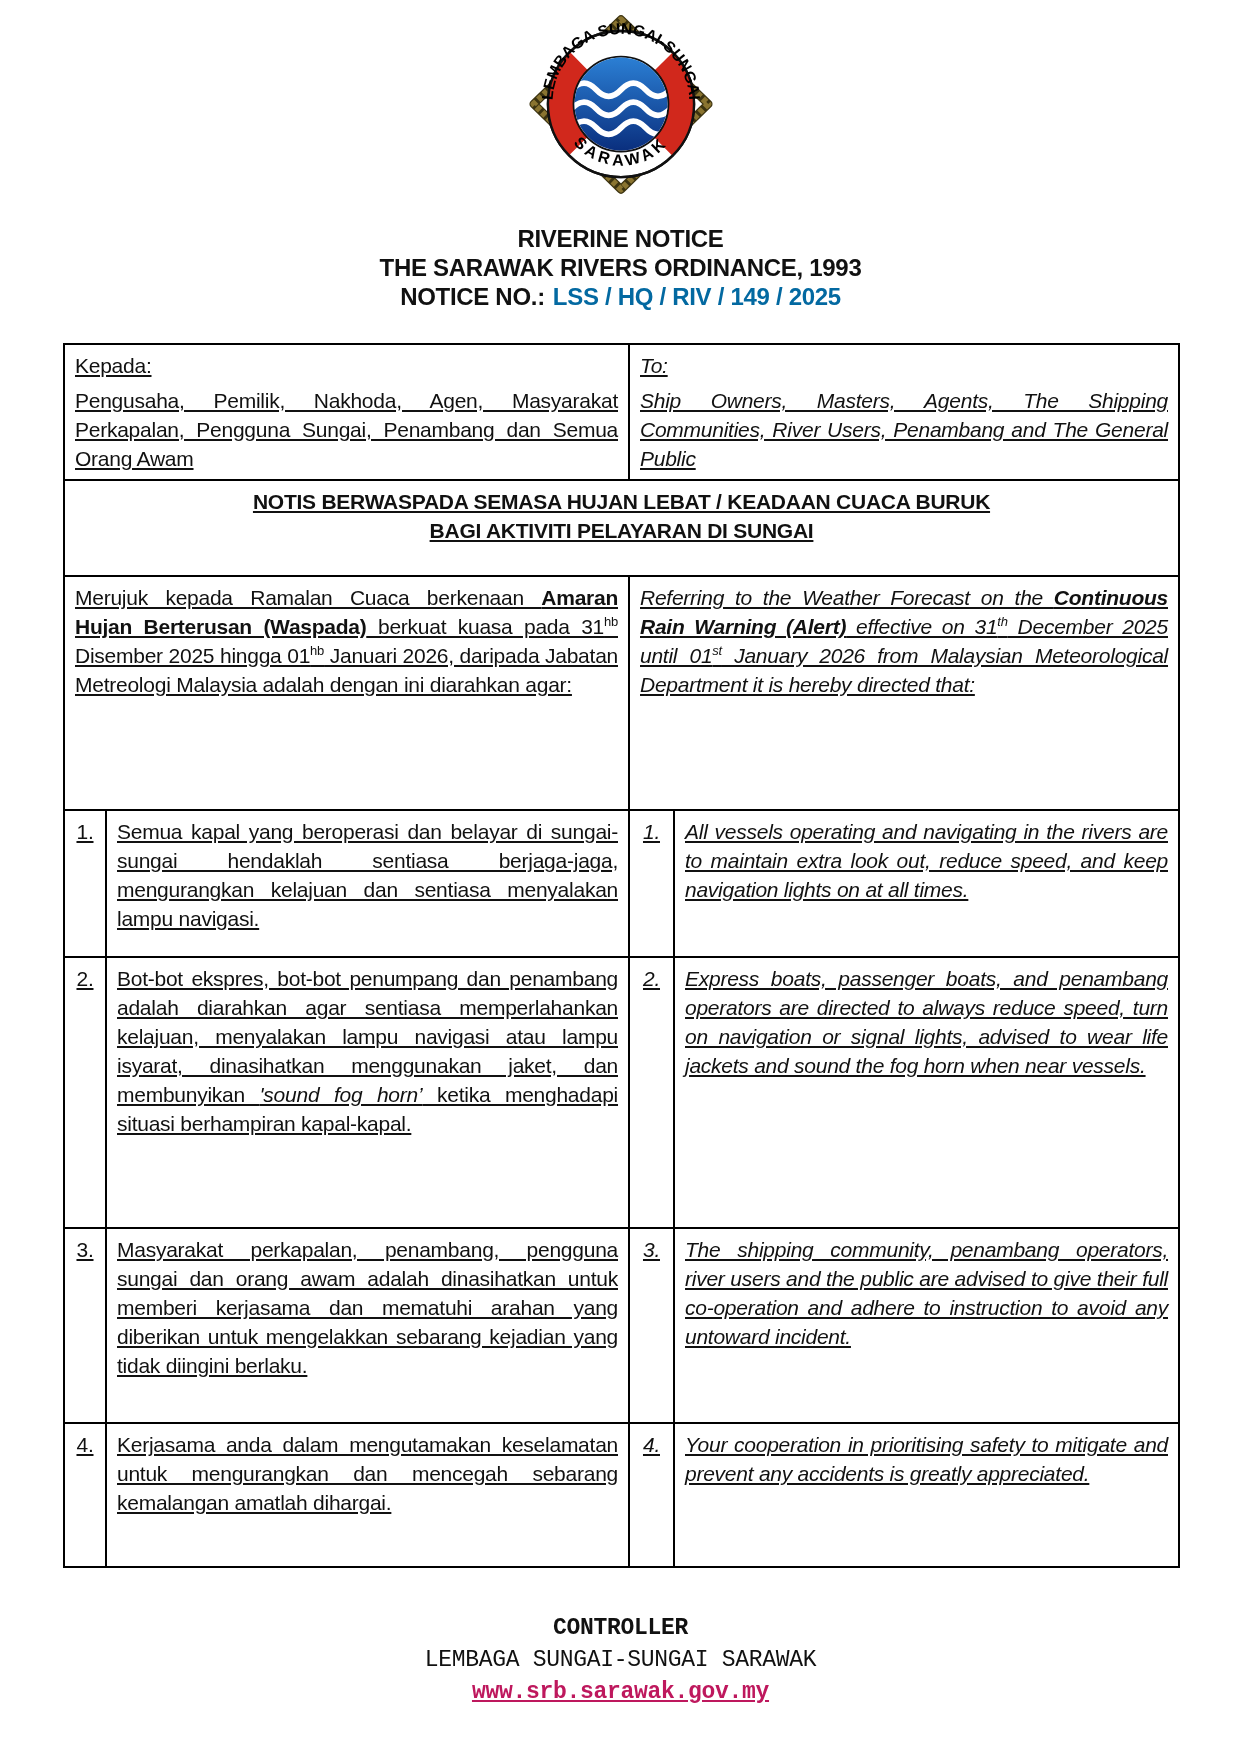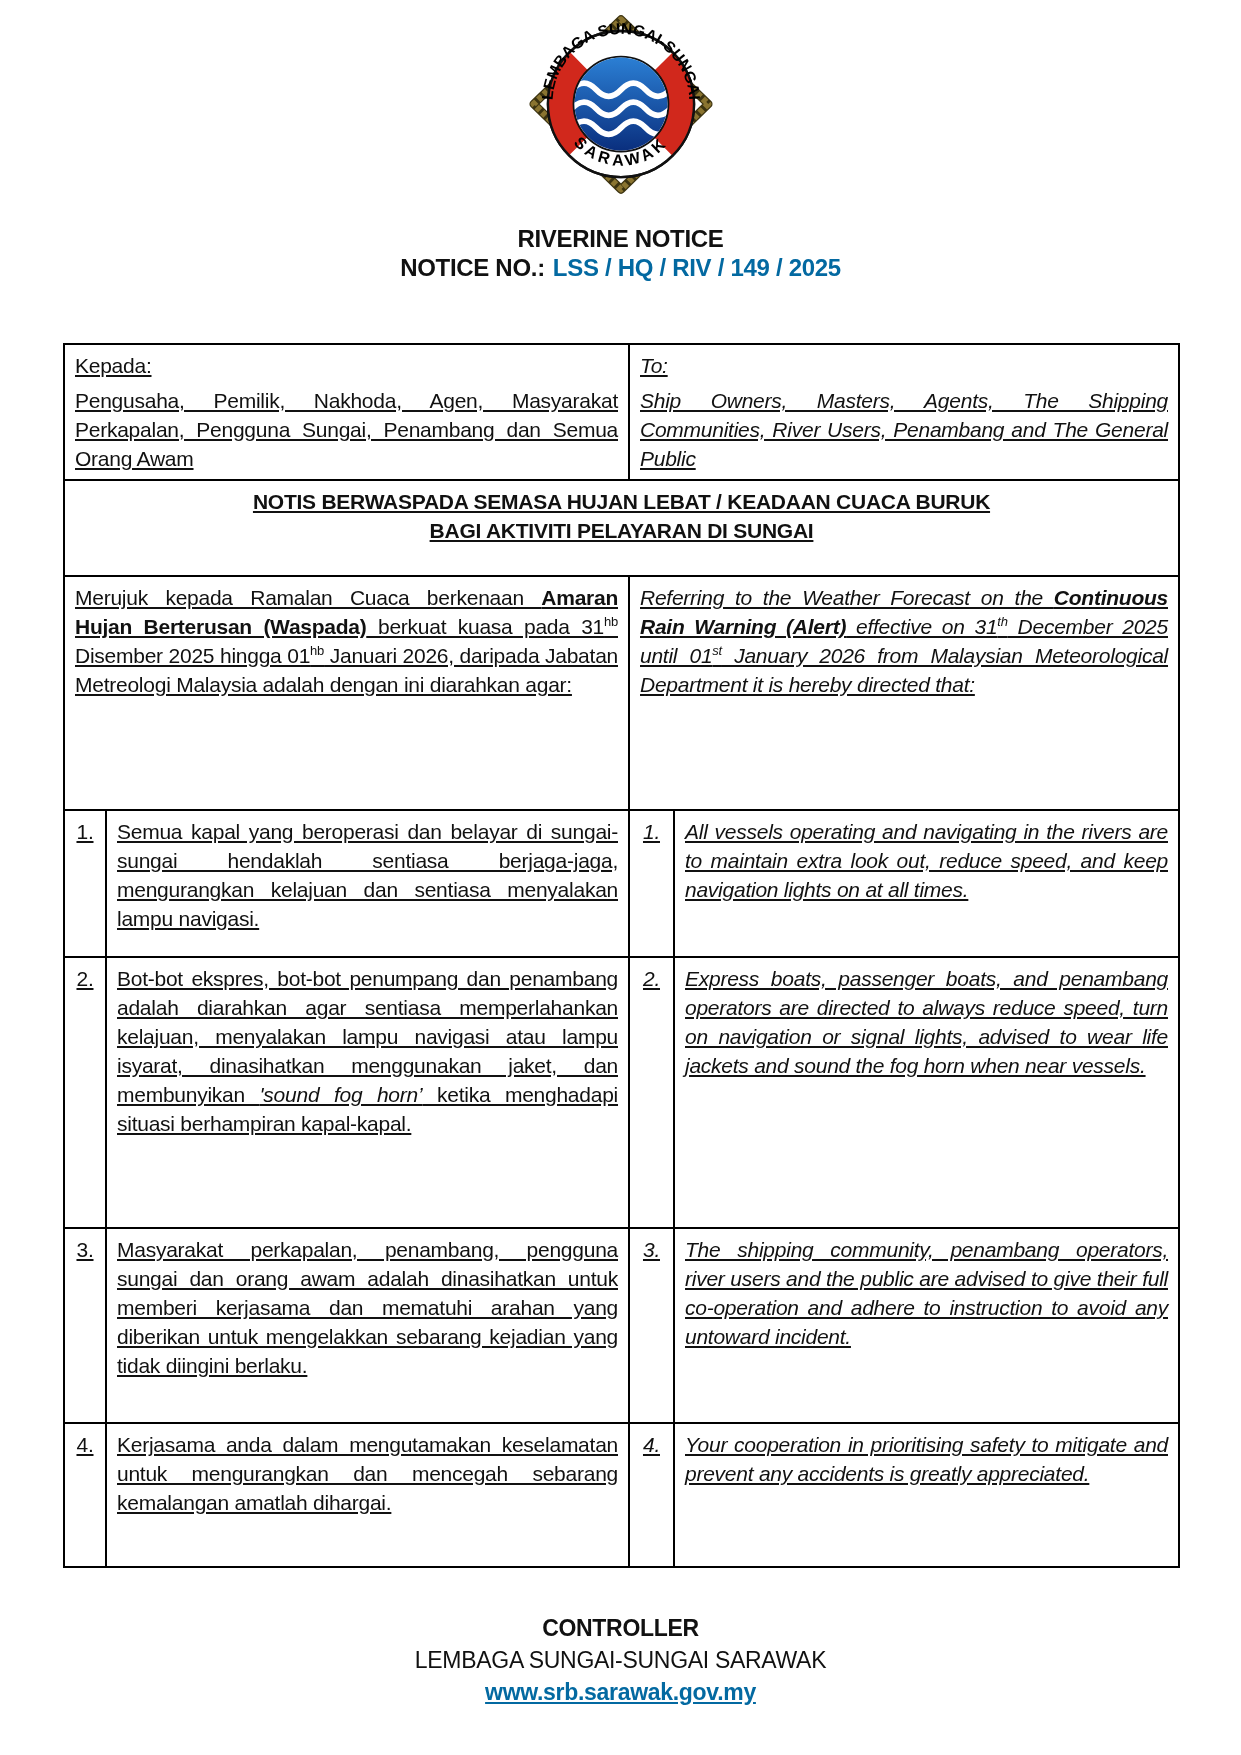--- a/index.html
+++ b/index.html
@@ -35,23 +35,23 @@
   .r-addr  { height:129px; }
   .r-title { height:96px; }
   .r-pre   { height:234px; }
   .r-i1    { height:147px; }
   .r-i2    { height:271px; }
   .r-i3    { height:195px; }
   .r-i4    { height:144px; }
 
   
   .doc-footer { position:absolute; top:1612px; left:0; right:0; text-align:center;
-                font-size:23px; line-height:32px; letter-spacing:-0.3px; }
+                font-size:23px; line-height:32px; letter-spacing:-0.3px;font-family:Liberation Mono, monospace; }
   .footer-role { font-weight:bold; }
-  .footer-link { color:#0369a1; font-weight:bold; text-decoration:underline; }
+  .footer-link { color:#be185d; font-weight:bold; text-decoration:underline; }
 </style>
 </head>
 <body>
 
 <div class="page">
 
   <div class="logo-wrap">
     <svg width="190" height="185" viewBox="0 0 200 195">
       <defs>
         <linearGradient id="seaGrad" x1="0" y1="0" x2="0" y2="1">
@@ -90,20 +90,21 @@
         <textPath href="#arcTop" startOffset="50%" text-anchor="middle">LEMBAGA SUNGAI-SUNGAI</textPath>
       </text>
       <text font-family="Liberation Sans, sans-serif" font-size="17" font-weight="bold" fill="#000" letter-spacing="4">
         <textPath href="#arcBot" startOffset="50%" text-anchor="middle">SARAWAK</textPath>
       </text>
     </svg>
   </div>
 
   <div class="doc-header">
     <div class="h-line">RIVERINE NOTICE</div>
+    <div class="h-line">THE SARAWAK RIVERS ORDINANCE, 1993</div>
     <div class="notice-line"><span>NOTICE NO.:</span><span class="notice-number">LSS / HQ / RIV / 149 / 2025</span></div>
   </div>
 
   <table class="notice-table">
     <colgroup>
       <col style="width:42px">
         <col style="width:523px">
         <col style="width:45px">
         <col style="width:505px">
     </colgroup>

